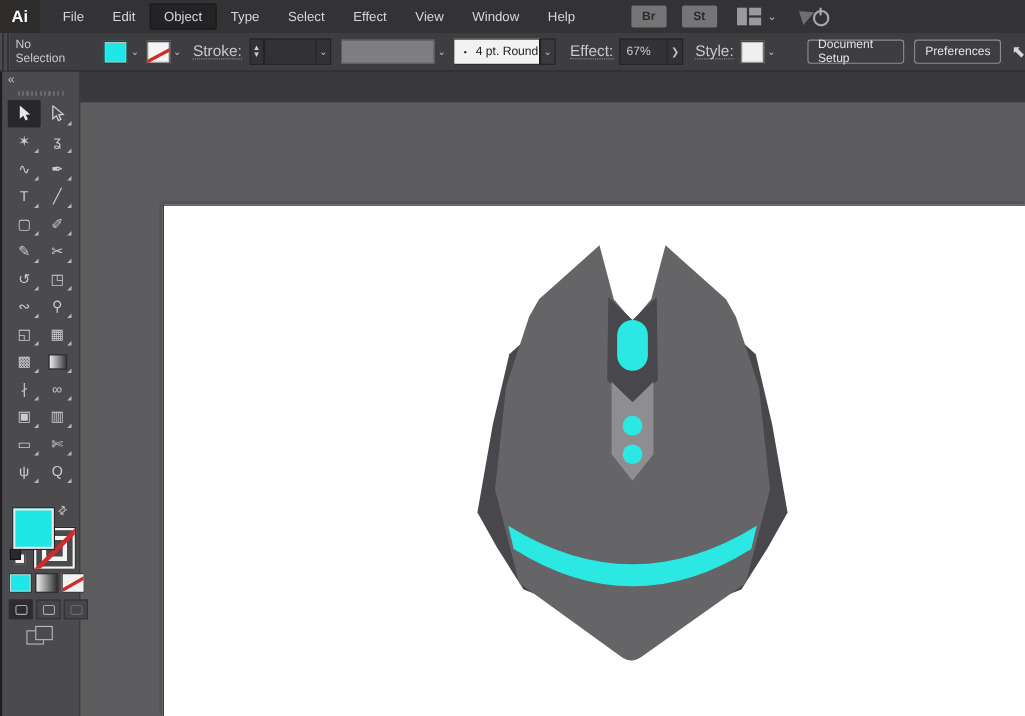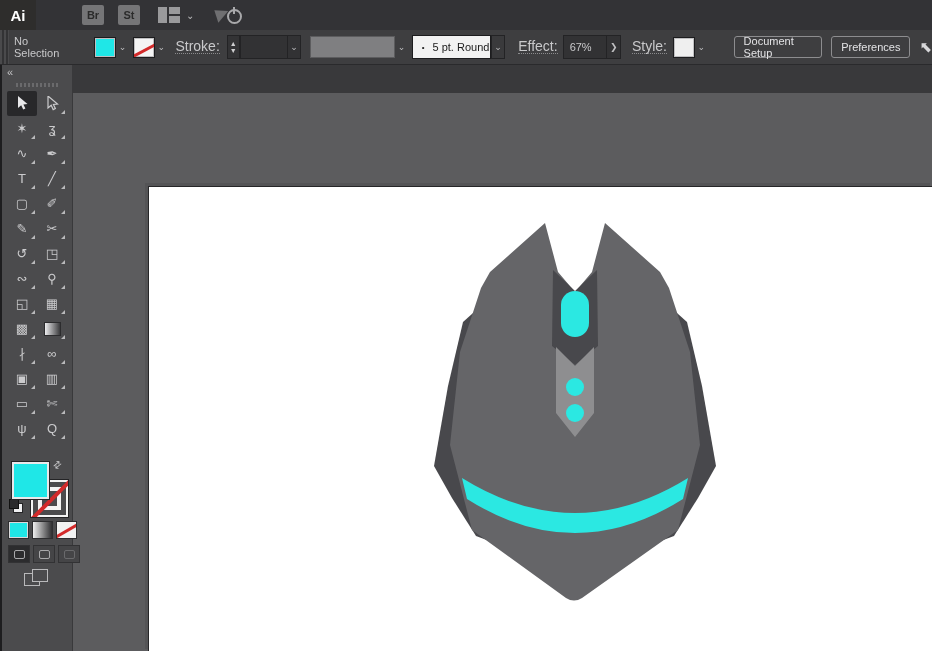--- a/index.html
+++ b/index.html
@@ -6,21 +6,21 @@
     font-family:"Liberation Sans","DejaVu Sans",sans-serif;-webkit-font-smoothing:antialiased;}
   .abs{position:absolute;}
   #stage{position:relative;width:932px;height:651px;}
 
   
   #menubar{left:0;top:0;width:932px;height:30px;background:#333336;display:flex;align-items:center;z-index:30;}
   #logo{width:36px;height:30px;background:#2e2d2c;color:#ffffff;font-weight:bold;font-size:15px;
     display:flex;align-items:center;justify-content:center;}
   .menu-item{color:#d6d6d6;font-size:12px;padding:5px 13px;border-radius:2px;}
   .menu-item.active{background:#232326;box-shadow:inset 0 0 0 1px #1a1a1a;}
-  .mb-btn{width:22px;height:20px;background:#757577;color:#2b2b2b;font-size:11px;font-weight:bold;
+  .mb-btn{width:32px;height:20px;background:#757577;color:#2b2b2b;font-size:11px;font-weight:bold;
     display:flex;align-items:center;justify-content:center;border-radius:2px;margin-left:14px;}
   #ws-icon{margin-left:18px;width:22px;height:16px;position:relative;}
   #ws-icon .a{position:absolute;left:0;top:0;width:9px;height:16px;background:#9a9a9c;}
   #ws-icon .b{position:absolute;left:11px;top:0;width:11px;height:7px;background:#9a9a9c;}
   #ws-icon .c{position:absolute;left:11px;top:9px;width:11px;height:7px;background:#9a9a9c;}
   .chev{color:#b9b9bb;font-size:10px;margin-left:6px;}
   #gpu-icon{margin-left:22px;position:relative;width:26px;height:20px;}
   #gpu-rocket{position:absolute;left:0;top:3px;width:0;height:0;border-left:13px solid #6f6f71;
     border-top:5px solid transparent;border-bottom:8px solid transparent;transform:rotate(-18deg);}
   #gpu-power{position:absolute;left:11px;top:4px;width:11px;height:11px;border:2px solid #a9a9ab;border-radius:50%;}
@@ -99,20 +99,31 @@
   #screen-mode .r2{position:absolute;left:8px;top:0;width:14px;height:11px;border:1.5px solid #b9b9bb;background:#4b4b4d;}
 </style>
 </head>
 <body>
 
 <div id="stage">
 
   <div id="menubar" class="abs">
     <div id="logo">Ai</div>
     <div style="width:8px"></div>
+    <div id="menu-items" style="display:flex;align-items:center;">
+        <span class="menu-item">File</span>
+        <span class="menu-item">Edit</span>
+        <span class="menu-item active">Object</span>
+        <span class="menu-item">Type</span>
+        <span class="menu-item">Select</span>
+        <span class="menu-item">Effect</span>
+        <span class="menu-item">View</span>
+        <span class="menu-item">Window</span>
+        <span class="menu-item">Help</span>
+      </div>
     <div class="mb-btn" style="margin-left:38px;">Br</div>
     <div class="mb-btn">St</div>
     <div id="ws-icon">
         <span class="a"></span>
         <span class="b"></span>
         <span class="c"></span>
       </div>
     <span class="chev">⌄</span>
     <div id="gpu-icon">
       <span id="gpu-rocket"></span>
@@ -133,21 +144,21 @@
         <span>▲</span>
         <span>▼</span>
       </div>
     <div class="dark-field" style="width:48px;height:22px;padding-left:6px;"></div>
     <div class="chev-btn" style="background:#323234;border:1px solid #232325;border-left:none;height:22px;">⌄</div>
     <div id="profile-dd" style="margin-left:9px;width:99px;height:20px;"></div>
     <div class="chev-btn" style="color:#97979
 9;">⌄</div>
     <div id="brush-dd" style="margin-left:4px;width:92px;height:22px;">
       <span style="margin:0 8px 0 9px;font-size:8px;">•</span>
-      <span>5 pt. Round</span>
+      <span>4 pt. Round</span>
     </div>
     <div class="chev-btn" style="background:#3a3a3c;border:1px solid #232325;height:22px;">⌄</div>
     <span class="cb-label" style="margin-left:13px;">Effect:</span>
     <div class="dark-field" style="margin-left:5px;width:44px;height:22px;padding-left:6px;">67%</div>
     <div class="chev-btn" style="height:22px;background:#323234;border:1px solid #232325;border-left:none;">❯</div>
     <span class="cb-label" style="margin-left:11px;">Style:</span>
     <div class="swatch" style="margin-left:6px;background:#efefef;"></div>
     <div class="chev-btn">⌄</div>
     <div class="cb-button" style="margin-left:26px;">Document Setup</div>
     <div class="cb-button" style="margin-left:9px;">Preferences</div>

